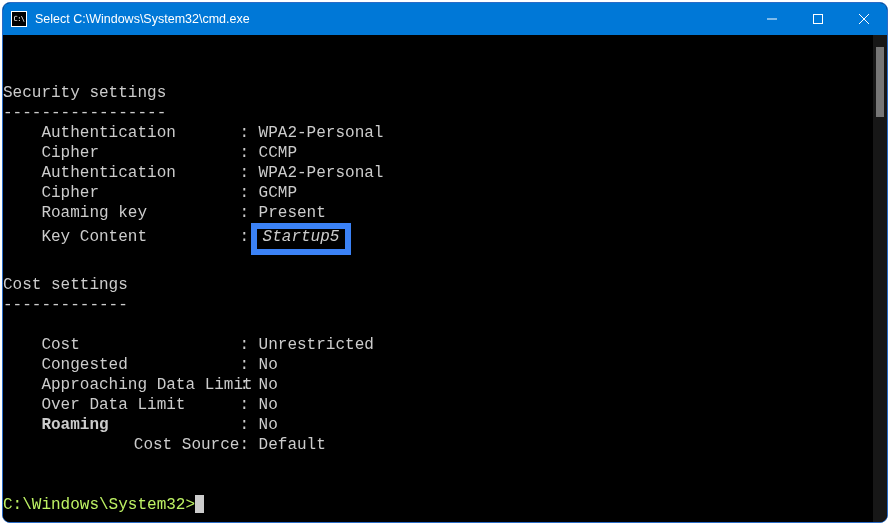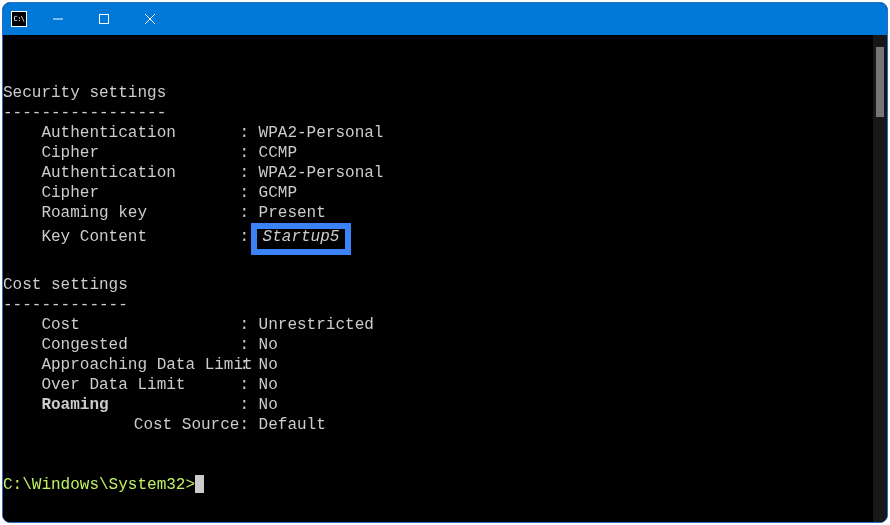--- a/index.html
+++ b/index.html
@@ -108,20 +108,21 @@
       vertical-align: text-bottom;
       margin-bottom: 1px;
     }
   </style>
 </head>
 <body>
 
 <div class="window">
   <div class="titlebar">
     <span class="titlebar-icon">C:\</span>
+    <span class="titlebar-title">Select C:\Windows\System32\cmd.exe</span>
     <div class="titlebar-controls">
       <div class="titlebar-btn">
         <svg viewBox="0 0 10 10">
             <line x1="0" y1="5" x2="10" y2="5"></line>
           </svg>
       </div>
       <div class="titlebar-btn">
         <svg viewBox="0 0 10 10">
             <rect x="0.5" y="0.5" width="9" height="9"></rect>
           </svg>
@@ -142,21 +143,21 @@
 <span>-----------------</span>
 <span>    <span class="kv-key" style="width:198px;">Authentication</span>: <span>WPA2-Personal</span></span>
 <span>    <span class="kv-key" style="width:198px;">Cipher</span>: <span>CCMP</span></span>
 <span>    <span class="kv-key" style="width:198px;">Authentication</span>: <span>WPA2-Personal</span></span>
 <span>    <span class="kv-key" style="width:198px;">Cipher</span>: <span>GCMP</span></span>
 <span>    <span class="kv-key" style="width:198px;">Roaming key</span>: <span>Present</span></span>
 <span>    <span class="kv-key" style="width:198px;">Key Content</span>: <span class="highlight-box"><span>Startup5</span></span></span>
 <span> </span>
 <span class="section-header">Cost settings</span>
 <span>-------------</span>
-<span>    <span class="kv-key" style="width:198px;">Cost</span>: <span>Unrestricted</span></span>
+<span>    <span class="kv-key" style="width:198px;margin-top:20px;">Cost</span>: <span>Unrestricted</span></span>
 <span>    <span class="kv-key" style="width:198px;">Congested</span>: <span>No</span></span>
 <span>    <span class="kv-key" style="width:198px;">Approaching Data Limit</span>: <span>No</span></span>
 <span>    <span class="kv-key" style="width:198px;">Over Data Limit</span>: <span>No</span></span>
 <span>    <span class="kv-key" style="width:198px;font-weight:bold;">Roaming</span>: <span>No</span></span>
 <span>    <span class="kv-key" style="width:198px;text-align:right;">Cost Source</span>: <span>Default</span></span>
 <span> </span>
 <span> </span>
 <span class="prompt-line"><span>C:\Windows\System32&gt;</span><span class="cursor"></span></span>
     </div>
     <div class="scrollbar">

